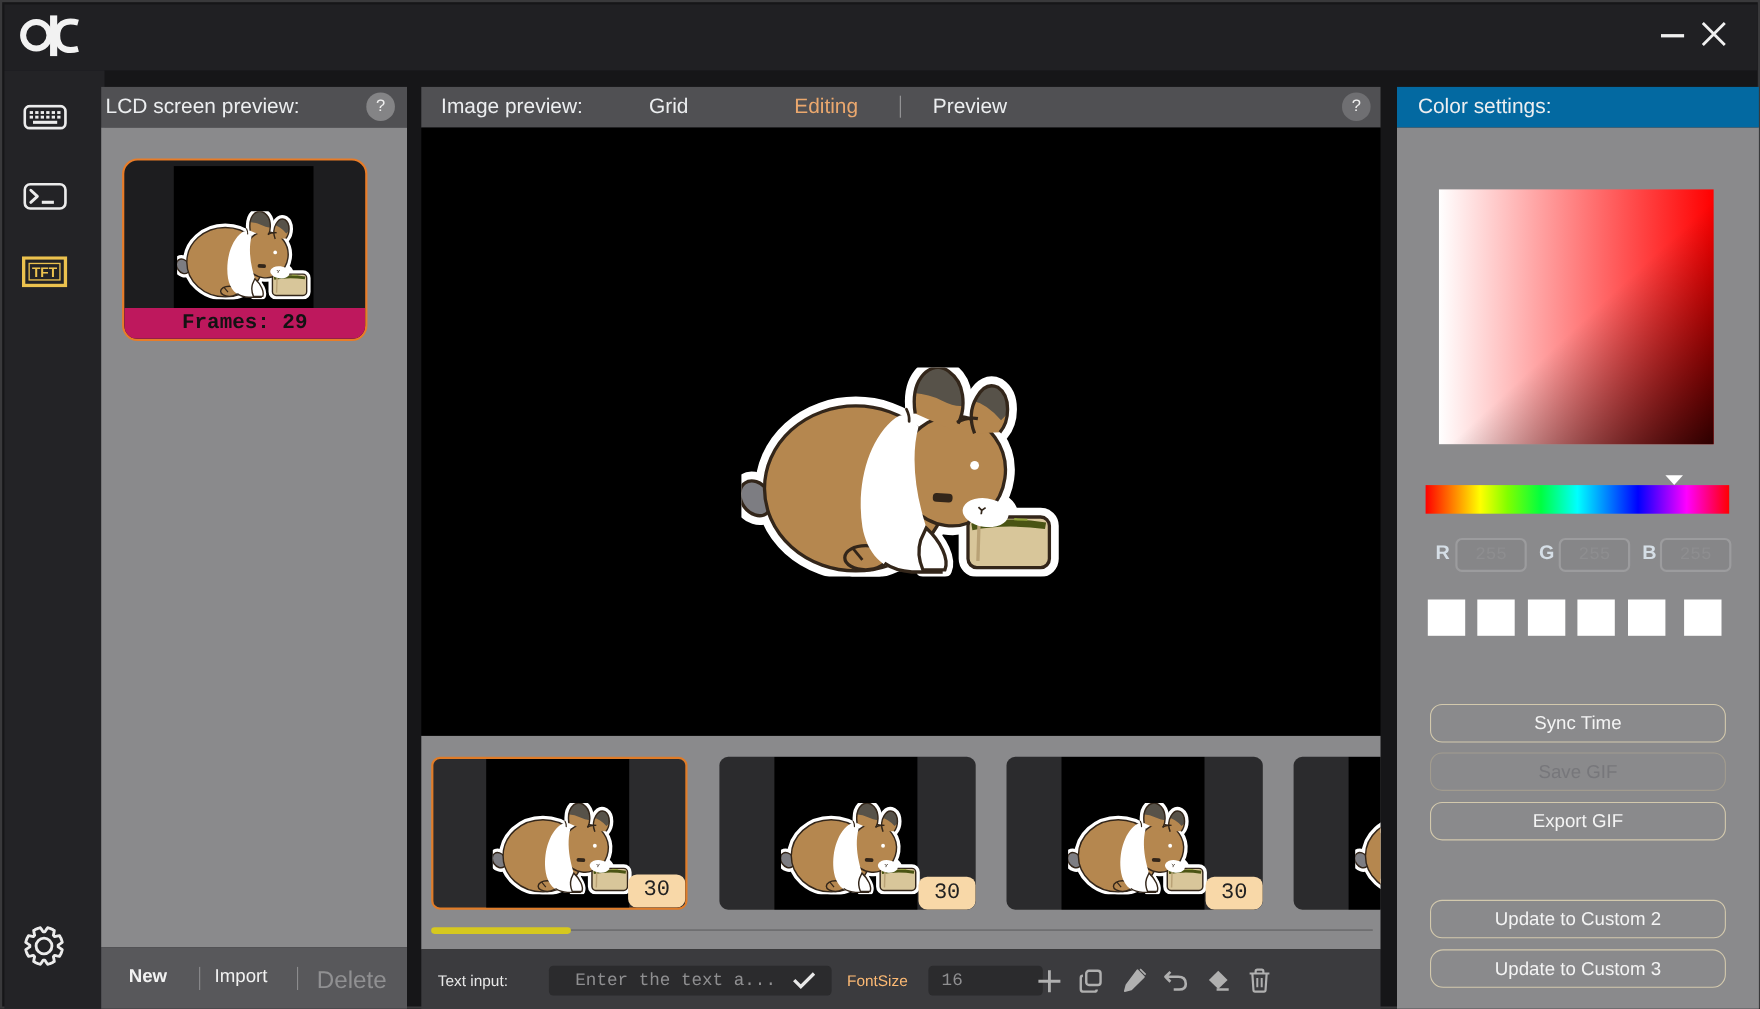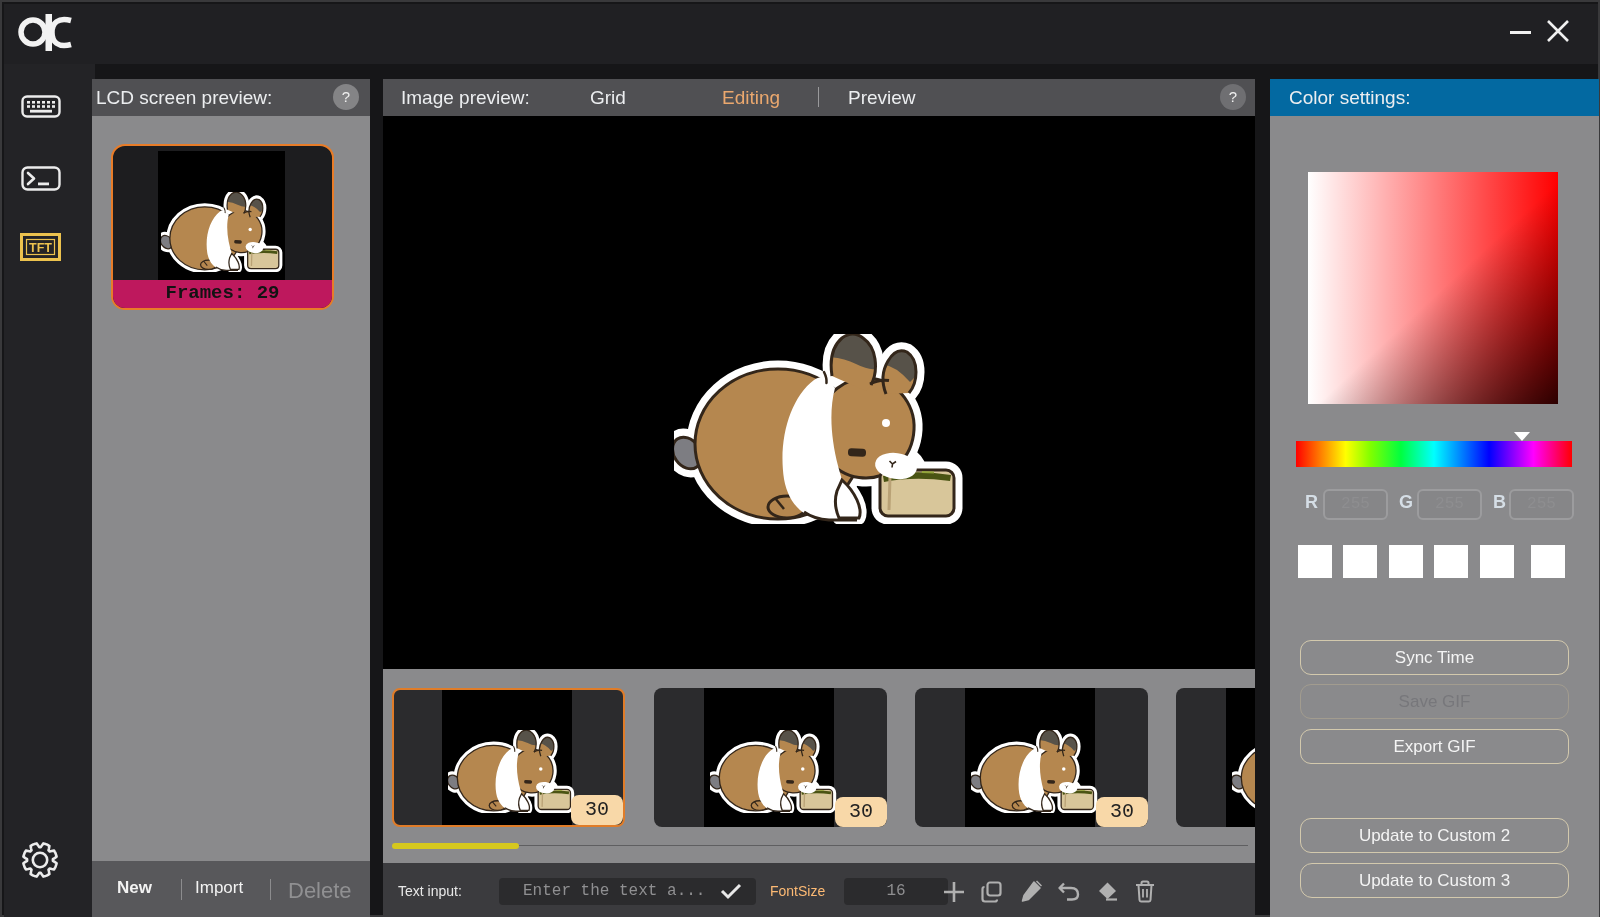--- a/index.html
+++ b/index.html
@@ -204,21 +204,21 @@
     <div class="abs" style="left:10px;top:176px;width:855px;height:1px;background:#5f5f61;"></div>
     <div class="abs" style="left:9px;top:174px;width:127px;height:6px;border-radius:3px;background:#d6c81e;"></div>
   </div>
   <div id="textbar">
     <span class="abs" style="left:15px;top:20px;color:#e8e8e8;font-size:14px;">Text input:</span>
     <div class="tfield" style="left:116px;width:257px;line-height:27px;padding-left:24px;">Enter the text a...</div>
     <svg class="abs" style="left:337px;top:19px;" width="22" height="18">
         <path d="M2 9 L8 15 L20 3" stroke="#e8e8e8" stroke-width="3" fill="none"></path>
       </svg>
     <span class="abs" style="left:387px;top:20px;color:#fdba74;font-size:14px;">FontSize</span>
-    <div class="tfield" style="left:461px;width:104px;text-align:center;line-height:27px;">16</div>
+    <div class="tfield" style="left:461px;width:104px;text-align:left;line-height:27px;padding-left:12px;">16</div>
     <svg class="abs" style="left:560px;top:18px;" width="22" height="22">
         <path d="M11 1 V21 M1 11 H21" stroke="#b0b0b0" stroke-width="2.6"></path>
       </svg>
     <svg class="abs" style="left:598px;top:18px;" width="22" height="22">
       <rect x="6.5" y="1.5" width="13" height="13" rx="2.5" fill="none" stroke="#b0b0b0" stroke-width="2.2"></rect>
       <path d="M3.5 6 Q1.5 6 1.5 8 V18 Q1.5 20.5 4 20.5 H14 Q16 20.5 16 18.5" fill="none" stroke="#b0b0b0" stroke-width="2.2"></path>
     </svg>
     <svg class="abs" style="left:637px;top:17px;" width="22" height="23">
       <path d="M14 2 L20 8 L8.5 19.5 L2.5 21 L4 15.5 Z M16.5 1 L21.5 6" fill="#b0b0b0" stroke="#b0b0b0" stroke-width="1.5" stroke-linejoin="round"></path>
     </svg>

